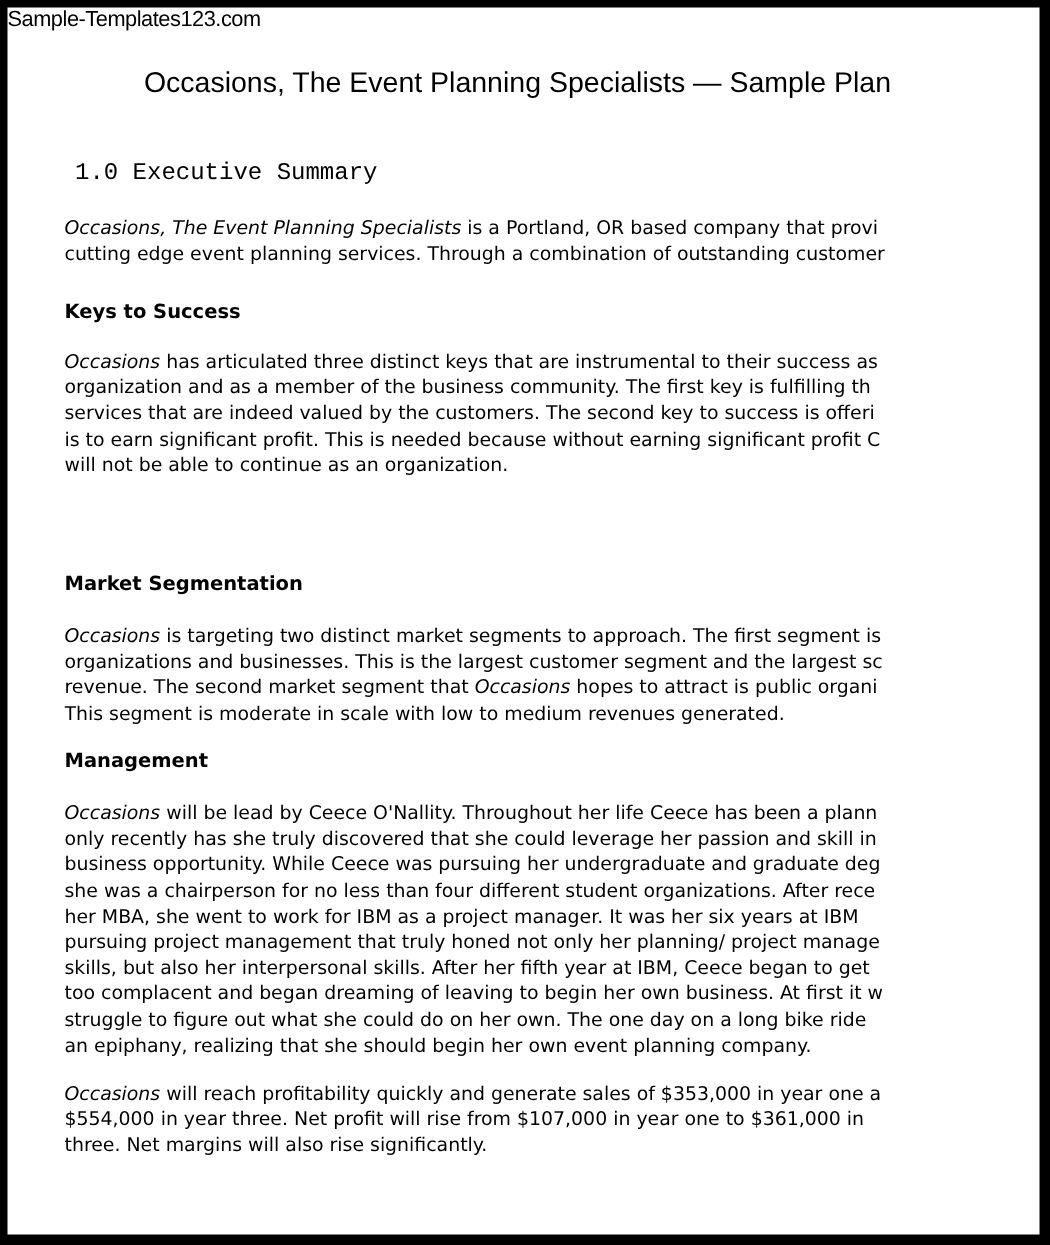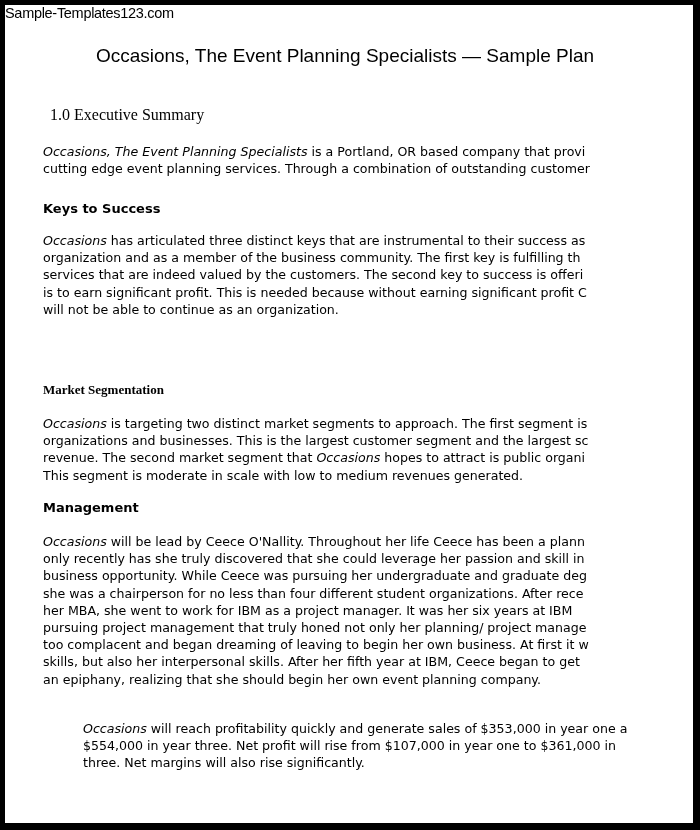--- a/index.html
+++ b/index.html
@@ -14,21 +14,21 @@
     position: absolute; left: 0px; top: 0px;
     font-family: "Liberation Sans", sans-serif; font-size: 14.5px; color: #000;
     letter-spacing: -0.3px;
   }
   .doc-title {
     position: absolute; left: 0; width: 680px; top: 40px; text-align: center;
     font-family: "Liberation Sans", sans-serif; font-size: 19px; color: #000;
   }
   .section-title {
     position: absolute; left: 45px; top: 101px;
-    font-family: Liberation Serif, serif; font-size: 16px; color: #000;
+    font-family: Liberation Mono, monospace; font-size: 16px; color: #000;
   }
   .body-block {
     position: absolute; left: 38px; width: 610px; overflow: hidden;
     font-family: "DejaVu Sans", sans-serif; font-size: 12.6px; line-height: 17.2px;
     color: #000; white-space: nowrap;
   }
   .body-block .line { display: block; height: 17.2px; overflow: hidden; }
   .body-block em { font-style: italic; }
   .heading {
     position: absolute; left: 38px;
@@ -50,39 +50,40 @@
 
   <div class="heading" style="top:196px;">Keys to Success</div>
   <div class="body-block" style="top:227px;">
       <span class="line"><em>Occasions</em><span> has articulated three distinct keys that are instrumental to their success as</span></span>
       <span class="line"><span>organization and as a member of the business community. The first key is fulfilling th</span></span>
       <span class="line"><span>services that are indeed valued by the customers. The second key to success is offeri</span></span>
       <span class="line"><span>is to earn significant profit. This is needed because without earning significant profit C</span></span>
       <span class="line"><span> will not be able to continue as an organization.</span></span>
     </div>
 
-  <div class="heading" style="top:377px;font-family:Liberation Serif, serif;">Market Segmentation</div>
+  <div class="heading" style="top:377px;">Market Segmentation</div>
   <div class="body-block" style="top:410px;">
       <span class="line"><em>Occasions</em><span> is targeting two distinct market segments to approach. The first segment is</span></span>
       <span class="line"><span>organizations and businesses. This is the largest customer segment and the largest sc</span></span>
       <span class="line"><span>revenue. The second market segment that </span><em>Occasions</em><span> hopes to attract is public organi</span></span>
       <span class="line"><span>This segment is moderate in scale with low to medium revenues generated.</span></span>
     </div>
 
   <div class="heading" style="top:495px;">Management</div>
   <div class="body-block" style="top:528px;">
       <span class="line"><em>Occasions</em><span> will be lead by Ceece O'Nallity. Throughout her life Ceece has been a plann</span></span>
       <span class="line"><span>only recently has she truly discovered that she could leverage her passion and skill in</span></span>
       <span class="line"><span>business opportunity. While Ceece was pursuing her undergraduate and graduate deg</span></span>
       <span class="line"><span>she was a chairperson for no less than four different student organizations. After rece</span></span>
       <span class="line"><span>her MBA, she went to work for IBM as a project manager. It was her six years at IBM</span></span>
       <span class="line"><span>pursuing project management that truly honed not only her planning/ project manage</span></span>
+      <span class="line"><span>skills, but also her interpersonal skills. After her fifth year at IBM, Ceece began to get</span></span>
       <span class="line"><span>too complacent and began dreaming of leaving to begin her own business. At first it w</span></span>
-      <span class="line"><span>skills, but also her interpersonal skills. After her fifth year at IBM, Ceece began to get</span></span>
+      <span class="line"><span>struggle to figure out what she could do on her own. The one day on a long bike ride</span></span>
       <span class="line"><span>an epiphany, realizing that she should begin her own event planning company.</span></span>
     </div>
 
-  <div class="body-block" style="top:715px;margin-left:40px;">
+  <div class="body-block" style="top:715px;">
       <span class="line"><em>Occasions</em><span> will reach profitability quickly and generate sales of $353,000 in year one a</span></span>
       <span class="line"><span>$554,000 in year three. Net profit will rise from $107,000 in year one to $361,000 in</span></span>
       <span class="line"><span>three. Net margins will also rise significantly.</span></span>
     </div>
 </div>
 
 </body></html>

